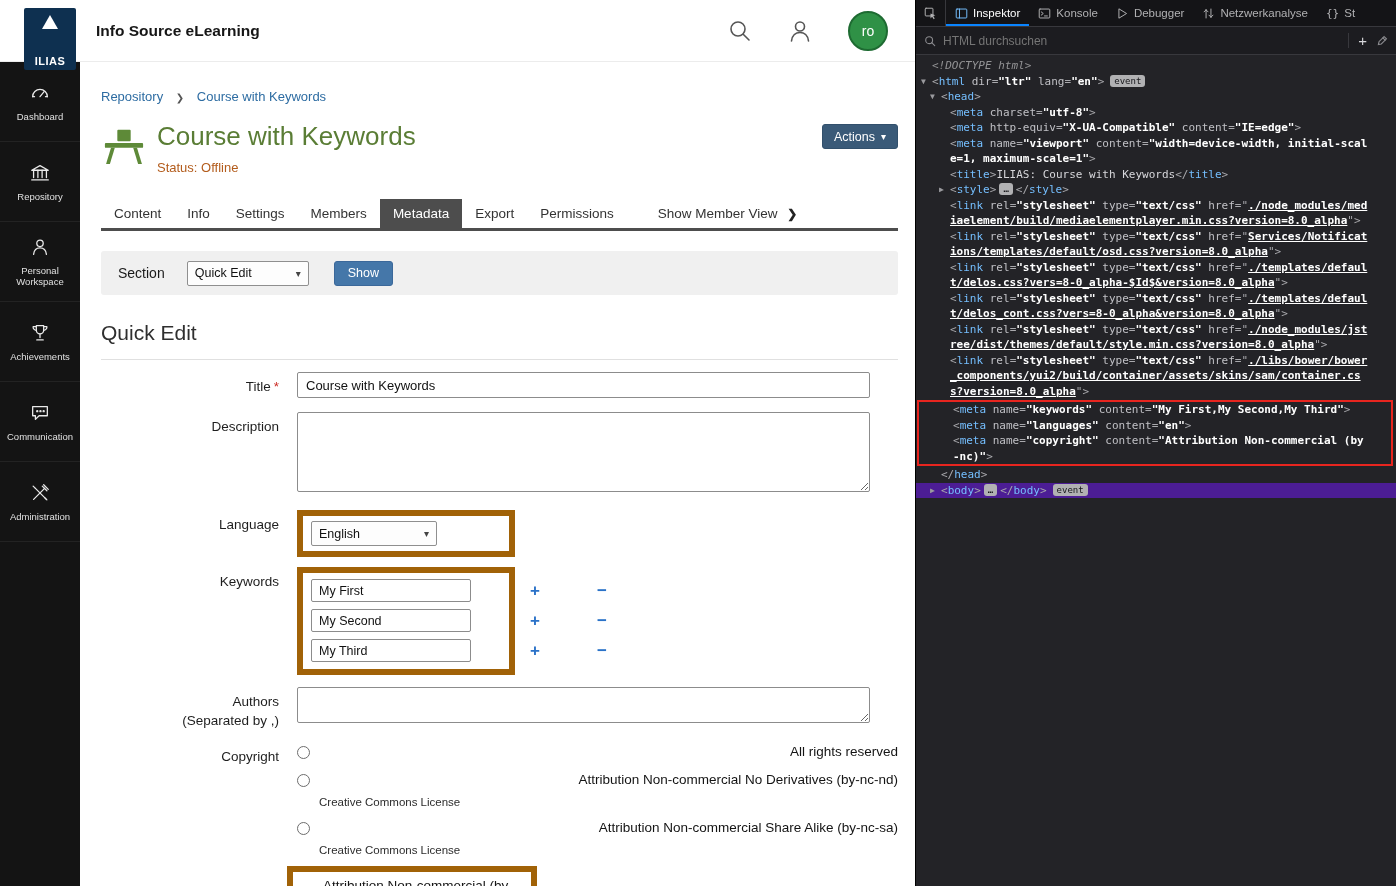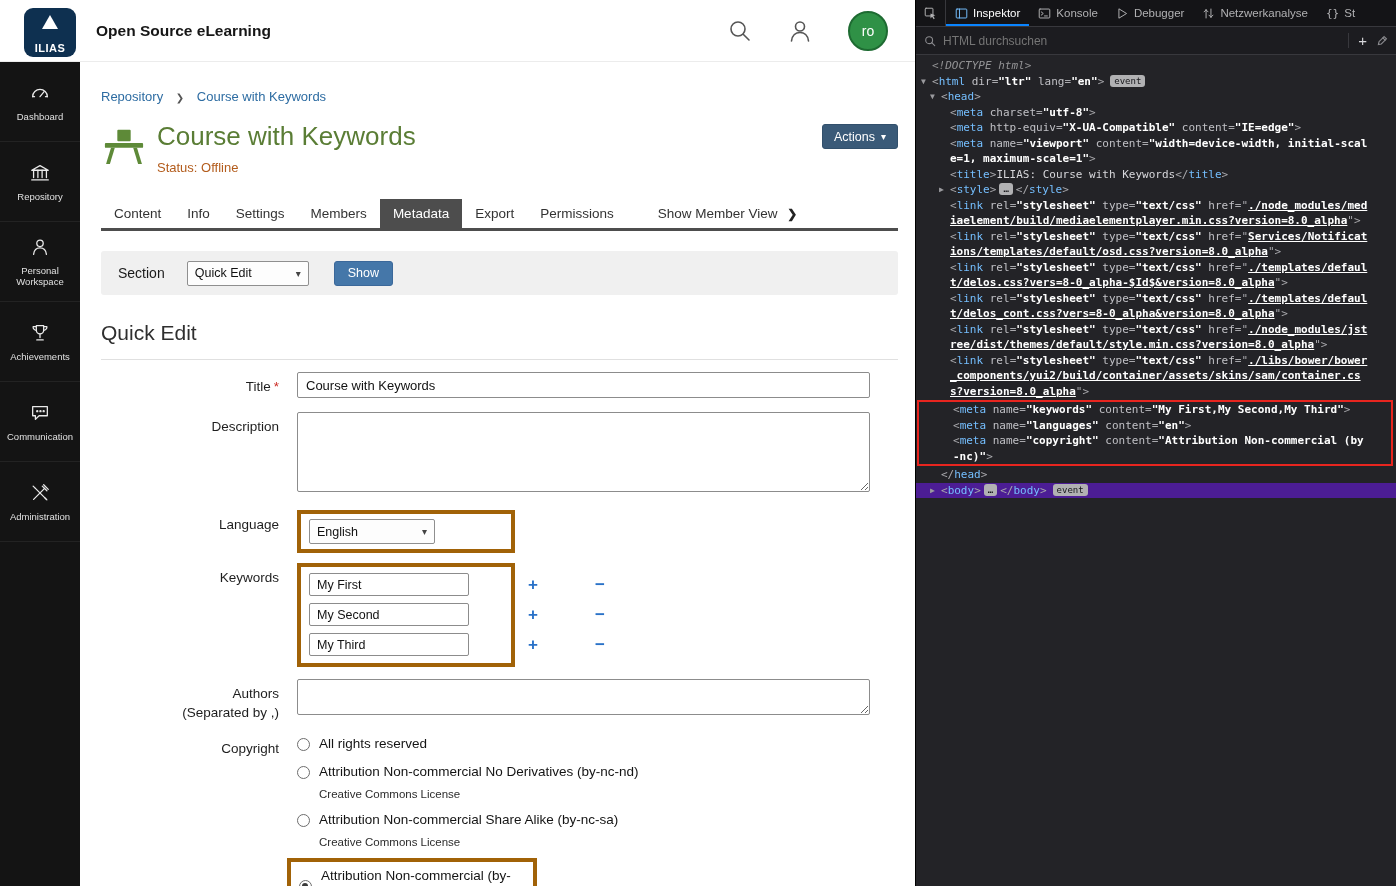--- a/index.html
+++ b/index.html
@@ -3,21 +3,21 @@
 <meta charset="utf-8">
 <style>
   * { margin:0; padding:0; box-sizing:border-box; }
   html,body { width:1396px; height:886px; overflow:hidden; }
   body { font-family:"Liberation Sans", sans-serif; background:#fff; position:relative; }
 
   
   #app { position:absolute; left:0; top:0; width:915px; height:886px; background:#fff; }
 
   .topbar { position:absolute; left:0; top:0; width:915px; height:62px; background:#fff; border-bottom:1px solid #ececec; z-index:3; }
-  .logo { position:absolute; left:24px; top:8px; width:52px; height:49px; background:#0e3050; border-radius:9px; cursor:pointer; }
+  .logo { position:absolute; left:24px; top:8px; width:52px; height:62px; background:#0e3050; border-radius:2px; cursor:pointer; }
   .logo-mark { position:absolute; top:7px; left:50%; transform:translateX(-50%); width:0; height:0;
                border-left:8px solid transparent; border-right:8px solid transparent; border-bottom:14px solid #fff; }
   .logo-text { position:absolute; bottom:3px; width:100%; text-align:center; font-size:11px; font-weight:bold; color:#fff; letter-spacing:0.5px; }
   .topbar-title { position:absolute; left:96px; top:22px; font-size:15.5px; font-weight:bold; color:#161616; }
   .top-icon { position:absolute; top:17px; width:28px; height:28px; cursor:pointer; }
   .top-icon svg { width:28px; height:28px; fill:none; stroke:#555; stroke-width:1.6; stroke-linecap:round; }
   .avatar { position:absolute; left:848px; top:11px; width:40px; height:40px; border-radius:50%; background:#2f9146; border:2px solid #1e6b32; color:#fff; font-size:14px; display:flex; align-items:center; justify-content:center; cursor:pointer; }
 
   .sidebar { position:absolute; left:0; top:62px; width:80px; height:824px; background:#141414; }
   .side-item { height:80px; display:flex; flex-direction:column; align-items:center; justify-content:center; gap:7px;
@@ -56,31 +56,31 @@
   .form { margin:14px 17px 0 21px; border-top:1px solid #e0e0e0; padding-top:12px; }
   .form-row { display:flex; margin-bottom:14px; }
   .form-label { width:196px; flex:none; text-align:right; padding-right:18px; font-size:13.5px; color:#1e1e1e; padding-top:5px; line-height:19px; }
   .required { color:#cc2b24; margin-left:3px; }
   .form-field { flex:1; }
   input.text { width:573px; height:26px; border:1px solid #8c8c8c; border-radius:2px; font-size:13px; padding:0 8px; font-family:inherit; color:#111; }
   textarea.ta { width:573px; border:1px solid #8c8c8c; border-radius:2px; font-size:13px; padding:4px 8px; font-family:inherit; color:#111; resize:both; }
   textarea.desc { height:80px; }
   textarea.authors { height:36px; }
 
-  .red-frame { border:4px solid #a16207; }
+  .red-frame { border:6px solid #a16207; }
   .lang-frame { width:218px; padding:5px 8px; }
   .lang-select { width:126px; }
   .kw-frame { width:218px; padding:6px 8px 0 8px; }
   .kw-row { display:flex; align-items:center; margin-bottom:7px;gap:47px; }
   .kw-input { width:160px; height:23px; border:1px solid #8c8c8c; border-radius:2px; font-size:12.5px; padding:0 7px; font-family:inherit; color:#111; }
   .kw-btn { color:#2a72c8; font-weight:bold; font-size:17px; line-height:1; cursor:pointer; }
   .kw-plus { margin-left:12px; }
   .kw-minus { margin-left:10px; }
 
-  .copy-option { display:flex; align-items:center; font-size:13.5px; color:#141414; margin-bottom:6px; line-height:20px; }
+  .copy-option { display:flex; align-items:center; font-size:13.5px; color:#141414; margin-bottom:6px; line-height:20px;justify-content:space-between; }
   .radio { width:13px; height:13px; border:1.5px solid #6d6d6d; border-radius:50%; margin-right:9px; flex:none; position:relative; background:#fff; cursor:pointer; }
   .radio.checked::after { content:""; position:absolute; left:2.3px; top:2.3px; width:6px; height:6px; border-radius:50%; background:#3a3a3a; }
   .copy-sub { font-size:11.5px; color:#2c2c2c; margin:1px 0 10px 22px; }
   .copy-frame { display:flex; align-items:center; width:250px; padding:4px 8px; margin:0 0 4px -10px; }
   .copy-frame .copy-option { margin-bottom:0; }
 
   
   #devtools { position:absolute; left:915px; top:0; width:481px; height:886px; background:#232327; border-left:1px solid #000; color:#d7d7db; overflow:hidden; }
   .dt-toolbar { height:27px; background:#141417; border-bottom:1px solid #38383d; display:flex; align-items:stretch; overflow:hidden; }
   .dt-pick { width:30px; display:flex; align-items:center; justify-content:center; border-right:1px solid #38383d; cursor:pointer; flex:none; }
@@ -116,21 +116,21 @@
 </head>
 <body>
 
 <div id="app">
 
   <div class="topbar">
     <div class="logo">
       <div class="logo-mark"></div>
       <div class="logo-text">ILIAS</div>
     </div>
-    <div class="topbar-title">Open Source eLearning</div>
+    <div class="topbar-title">Info Source eLearning</div>
     <div class="top-icon" style="left:726px;">
       <svg viewBox="0 0 28 28">
           <circle cx="12" cy="12" r="7"></circle>
           <line x1="17.2" y1="17.2" x2="23" y2="23"></line>
         </svg>
     </div>
     <div class="top-icon" style="left:786px;">
       <svg viewBox="0 0 28 28">
           <circle cx="14" cy="9.5" r="4.5"></circle>
           <path d="M5.5 24c.6-5.5 4.2-8.5 8.5-8.5s7.9 3 8.5 8.5"></path>

